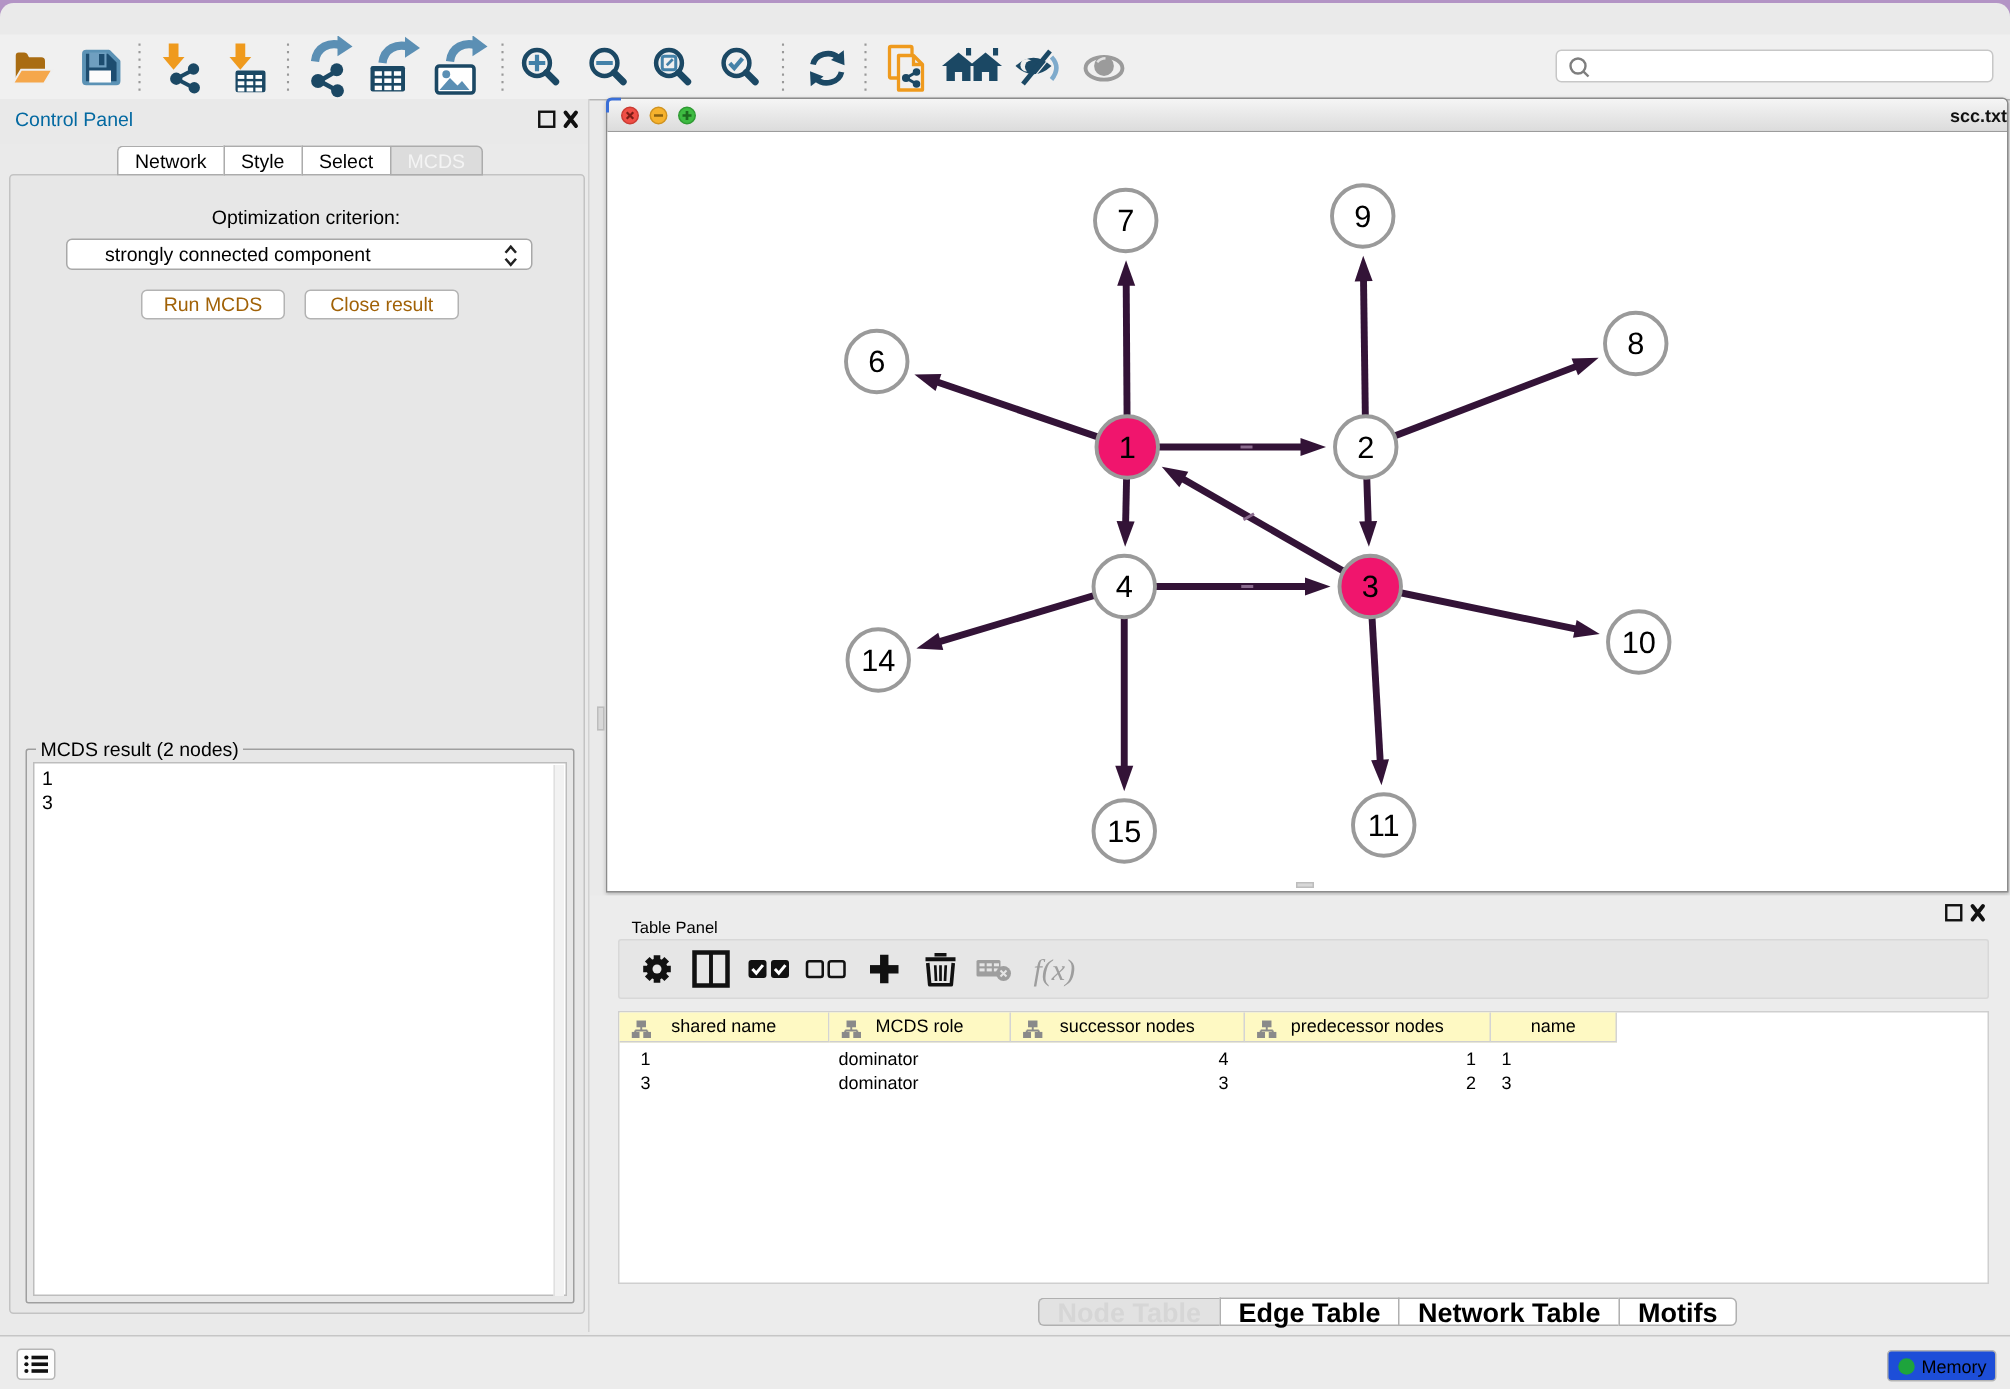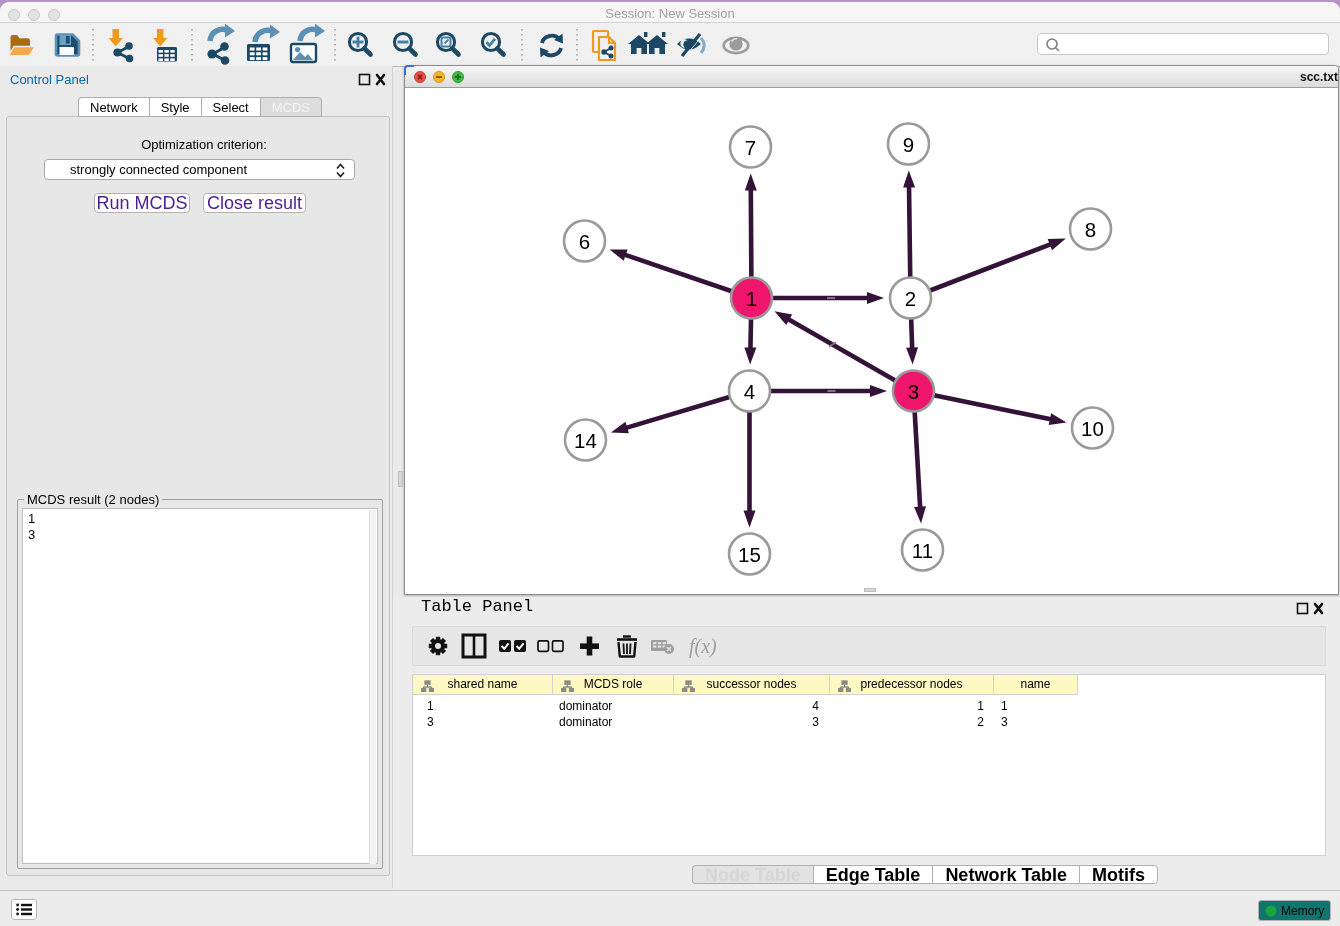--- a/index.html
+++ b/index.html
@@ -12,21 +12,21 @@
 .title { position:absolute; top:4px; width:100%; text-align:center; font-size:13px; color:#a2a2a2; }
 .toolbar { position:absolute; left:0; top:21px; width:1340px; height:44px; background:#f0f0f0; border-bottom:1px solid #b5b5b5; }
 .search { position:absolute; left:1037px; top:31px; width:292px; height:22px; background:#fff; border:1px solid #c7c7c7; border-radius:4px; }
 
 .cp-head { position:absolute; left:0; top:64px; width:392px; height:30px; background:#e9e9e9; }
 .cp-body { position:absolute; left:6px; top:114px; width:384px; height:760px; background:#e7e7e7; border:1px solid #c3c3c3; border-radius:3px; }
 .tabs { position:absolute; left:78px; top:95px; height:20px; display:flex; z-index:3; }
 .tab { height:20px; line-height:19px; font-size:13px; padding:0 11px; background:#fff; border:1px solid #acacac; border-right:none; color:#000; text-align:center; }
 .tab.first { border-radius:4px 0 0 0; }
 .tab.sel { background:#dcdcdc; color:#f4f4f4; border-right:1px solid #acacac; border-radius:0 4px 0 0; }
-.btn { position:absolute; height:20px; background:#fff; border:1px solid #b3b3b3; border-radius:4px; font-size:18px; text-align:center; line-height:18px; color:#4c1d95; }
+.btn { position:absolute; height:20px; background:#fff; border:1px solid #b3b3b3; border-radius:4px; font-size:13px; text-align:center; line-height:18px; color:#a16207; }
 .fieldset { position:absolute; left:17px; top:497px; width:366px; height:370px; border:1px solid #9f9f9f; border-radius:2px; }
 .legend { position:absolute; left:6px; top:-8px; background:#e7e7e7; padding:0 3px; font-size:13px; color:#000; }
 .resultbox { position:absolute; left:4px; top:8px; width:356px; height:356px; background:#fff; border:1px solid #bdbdbd; font-size:13px; }
 
 .netwin { position:absolute; left:404px; top:63px; width:935px; height:530px; background:#fff; border:1px solid #8c8c8c; border-radius:4px 4px 0 0; box-shadow:0 1px 3px rgba(0,0,0,.25); }
 .nettitle { position:absolute; left:0; top:0; width:100%; height:22px; background:linear-gradient(#f5f5f5,#dcdcdc); border-bottom:1px solid #9c9c9c; border-radius:4px 4px 0 0; }
 .light { position:absolute; top:5px; width:12px; height:12px; border-radius:50%; }
 .netname { position:absolute; top:4px; width:100%; text-align:right; font-size:12px; color:#111; font-weight:bold; }
 
 .tp { position:absolute; left:393px; top:595px; width:947px; height:292px; background:#ececec; }
@@ -38,26 +38,20 @@
 .btab { height:19px; line-height:18px; font-size:18px; font-weight:bold; padding:0 12px; background:#fff; border:1px solid #b0b0b0; border-right:none; }
 .btab.sel { background:#e2e2e2; color:#d6d6d6; border-radius:4px 0 0 4px; }
 .btab.last { border-right:1px solid #b0b0b0; border-radius:0 4px 4px 0; }
 
 .status { position:absolute; left:0; top:888px; width:1340px; height:36px; background:#ececec; border-top:1px solid #c6c6c6; }
 </style>
 </head>
 <body>
 <div class="win">
 
-  <div class="titlebar">
-    <div class="tl" style="left:8px;"></div>
-    <div class="tl" style="left:28px;"></div>
-    <div class="tl" style="left:48px;"></div>
-    <div class="title">Session: New Session</div>
-  </div>
 
   <div class="toolbar" id="toolbar">
 <svg width="1340" height="44" viewBox="0 0 1340 44" style="position:absolute;left:0;top:1px;">
 <line x1="93" y1="5" x2="93" y2="38" stroke="#999" stroke-width="1.4" stroke-dasharray="1.5,3.5"></line>
 <line x1="192" y1="5" x2="192" y2="38" stroke="#999" stroke-width="1.4" stroke-dasharray="1.5,3.5"></line>
 <line x1="335" y1="5" x2="335" y2="38" stroke="#999" stroke-width="1.4" stroke-dasharray="1.5,3.5"></line>
 <line x1="522" y1="5" x2="522" y2="38" stroke="#999" stroke-width="1.4" stroke-dasharray="1.5,3.5"></line>
 <line x1="577" y1="5" x2="577" y2="38" stroke="#999" stroke-width="1.4" stroke-dasharray="1.5,3.5"></line>
 <g>
 <path d="M10.5,30.5 V13 Q10.5,11 12.5,11 H16 Q18,11 18.6,12.8 L19.3,14.2 H27.5 Q30,14.2 30,16.7 V22 L15,22 L10.5,30.5 z" fill="#a96c12"></path>
@@ -297,21 +291,21 @@
 <text x="344.5" y="466.5" font-family="Liberation Sans, sans-serif" font-size="20.5" fill="#000" text-anchor="middle" dominant-baseline="central">15</text>
 <text x="517.5" y="462.5" font-family="Liberation Sans, sans-serif" font-size="20.5" fill="#000" text-anchor="middle" dominant-baseline="central">11</text>
 <line x1="422" y1="210" x2="430" y2="210" stroke="#8a6b8e" stroke-width="2"></line>
 <line x1="422.5" y1="303" x2="430.5" y2="303" stroke="#8a6b8e" stroke-width="2"></line>
 <line x1="424" y1="258.5" x2="431" y2="254.5" stroke="#8a6b8e" stroke-width="2"></line>
 </svg>
 </div>
   </div>
 
   <div class="tp" id="tablepanel">
-    <div style="position:absolute;left:28px;top:0;font-size:17px;font-family:Liberation Mono, monospace;">Table Panel</div>
+    <div style="position:absolute;left:28px;top:16px;font-size:11px;">Table Panel</div>
     <svg width="28" height="13" style="position:absolute;left:903px;top:5px;" viewBox="0 0 28 13">
       <rect x="1.5" y="1.5" width="10" height="10" fill="none" stroke="#111" stroke-width="1.6"></rect>
       <path d="M19 2 L26 11 M26 2 L19 11" stroke="#111" stroke-width="2.6" stroke-linecap="round"></path>
     </svg>
     <div class="tp-toolbar" id="tptoolbar">
 <svg width="912" height="38" viewBox="0 0 912 38" style="position:absolute;left:0;top:0;">
 <g>
             <line x1="25" y1="19" x2="34.2" y2="19.0" stroke="#111" stroke-width="4.4"></line>
             <line x1="25" y1="19" x2="31.5" y2="25.5" stroke="#111" stroke-width="4.4"></line>
             <line x1="25" y1="19" x2="25.0" y2="28.2" stroke="#111" stroke-width="4.4"></line>
@@ -416,20 +410,20 @@
     <div style="position:absolute;left:11px;top:8px;width:26px;height:21px;background:#fdfdfd;border:1px solid #b6b6b6;border-radius:3px;">
       <svg width="16" height="13" style="position:absolute;left:4px;top:3px;" viewBox="0 0 16 13">
         <circle cx="1.6" cy="2" r="1.4" fill="#111"></circle>
           <rect x="5" y="0.8" width="11" height="2.4" fill="#111"></rect>
         <circle cx="1.6" cy="6.5" r="1.4" fill="#111"></circle>
           <rect x="5" y="5.3" width="11" height="2.4" fill="#111"></rect>
         <circle cx="1.6" cy="11" r="1.4" fill="#111"></circle>
           <rect x="5" y="9.8" width="11" height="2.4" fill="#111"></rect>
       </svg>
     </div>
-    <div style="position:absolute;left:1258px;top:9px;width:73px;height:21px;background:#0f766e;border:1px solid #b3b3b3;border-radius:3px;">
+    <div style="position:absolute;left:1258px;top:9px;width:73px;height:21px;background:#1d4ed8;border:1px solid #b3b3b3;border-radius:3px;">
       <svg width="12" height="12" style="position:absolute;left:6px;top:4px;">
           <circle cx="6" cy="6" r="5.5" fill="#1ea43c"></circle>
         </svg>
       <span style="position:absolute;left:22px;top:3px;font-size:12px;">Memory</span>
     </div>
   </div>
 </div>
 
 </body></html>

